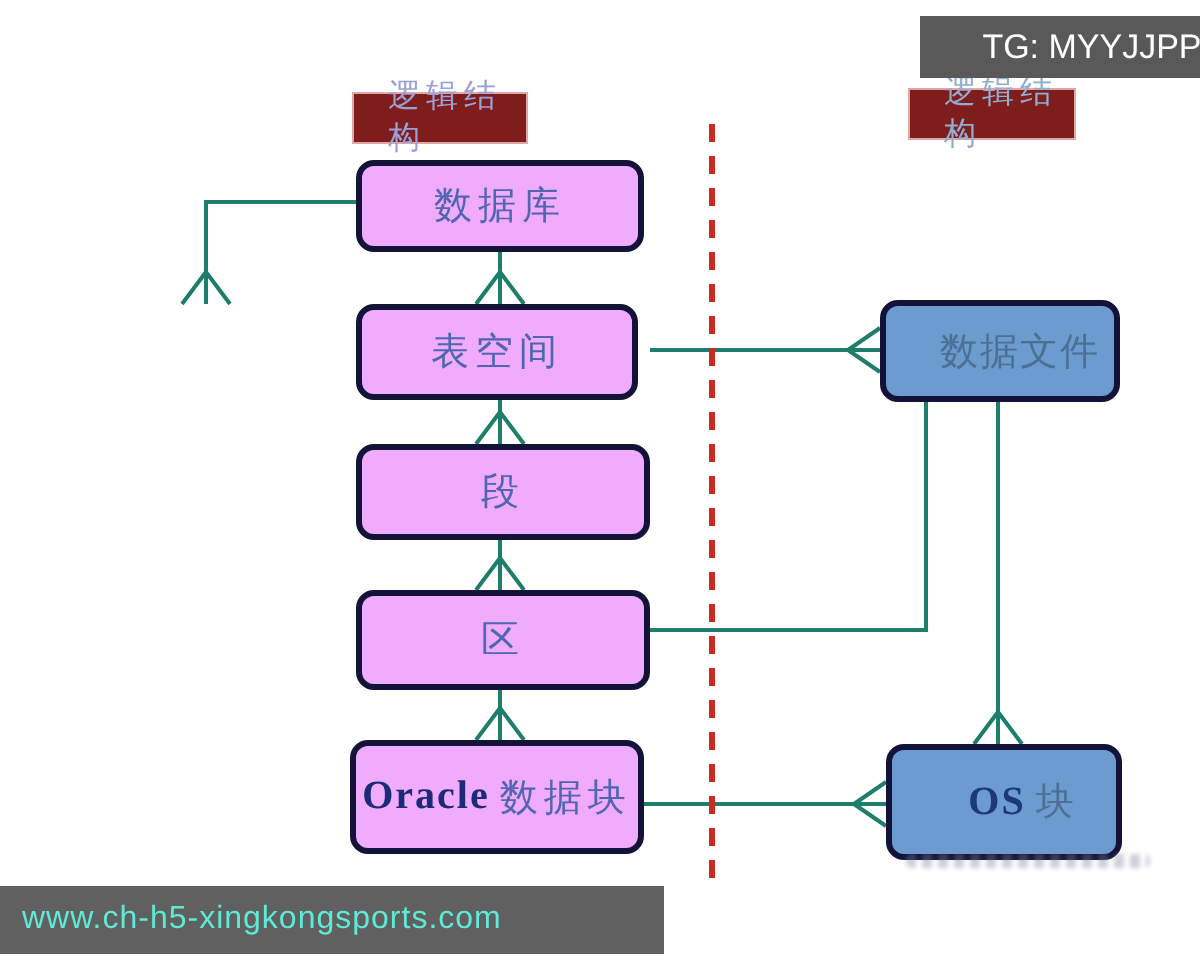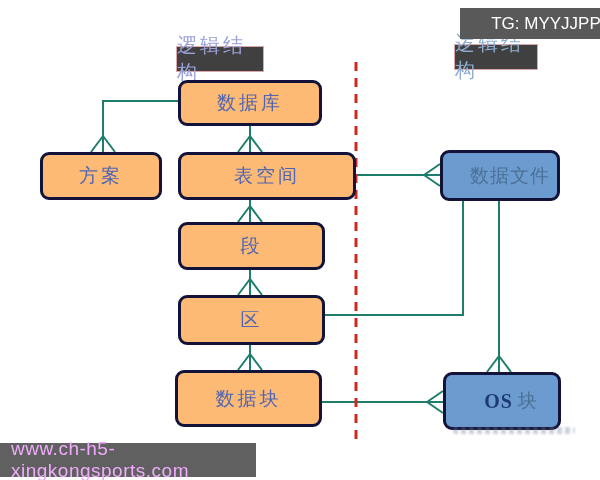--- a/index.html
+++ b/index.html
@@ -6,41 +6,42 @@
   .canvas{
     position:relative;width:600px;height:480px;background:#ffffff;
     font-family:"Liberation Sans","DejaVu Sans",sans-serif;overflow:hidden;
   }
   .connector-layer{position:absolute;left:0;top:0;width:600px;height:480px;}
   .node{
     position:absolute;display:flex;align-items:center;justify-content:center;
     border:3px solid #13133a;border-radius:9px;box-sizing:border-box;
     font-size:19px;letter-spacing:3px;color:#5066b2;
   }
-  .node.lavender{background:#fdba74;}
+  .node.lavender{background:#f0abfc;}
   .node.blue{background:#6b9bcf;color:#4c7095;padding-left:20px;}
   .serif-bold{
     font-family:"Liberation Serif","DejaVu Serif",serif;font-weight:bold;
     color:#1b2b78;letter-spacing:1px;margin-right:5px;font-size:20px;
   }
   .blue .serif-bold{color:#1d3a74;text-align:center;}
   .section-label{
     position:absolute;display:flex;align-items:center;justify-content:center;
-    border:1px solid #dfa8a8;background:#404040;font-size:20px;letter-spacing:3px;
+    border:1px solid #dfa8a8;background:#7f1d1d;font-size:16px;letter-spacing:3px;
     box-sizing:border-box;
+    padding-left:17px;
   }
   .label-logical{left:176px;top:46px;width:88px;height:26px;color:#9aa0d8;}
   .label-physical{left:454px;top:44px;width:84px;height:26px;color:#8fadd0;}
   .badge{
     position:absolute;left:460px;top:8px;width:132px;height:31px;background:#595959;
     color:#ffffff;font-size:17px;display:flex;align-items:center;justify-content:center;padding-left:20px;
   }
   .footer-bar{
-    position:absolute;left:0;top:443px;width:256px;height:34px;background:#606060;
-    color:#f0abfc;font-size:19px;display:flex;align-items:center;padding-left:11px;
+    position:absolute;left:0;top:443px;width:332px;height:34px;background:#606060;
+    color:#5eead4;font-size:16px;display:flex;align-items:center;padding-left:11px;
     box-sizing:border-box;letter-spacing:.5px;
   }
   .watermark-smudge{
     position:absolute;left:453px;top:427px;width:122px;height:7px;opacity:.38;
     background:repeating-linear-gradient(90deg,#7a86a0 0 5px,transparent 5px 8px);
     filter:blur(1px);border-radius:3px;
   }
 </style>
 </head>
 <body>
@@ -96,37 +97,35 @@
     <path d="M356,62 L356,441" stroke="#cc2a20" stroke-width="3" stroke-dasharray="9 7"></path>
   </svg>
 
   <div class="section-label label-logical">逻辑结构</div>
   <div class="section-label label-physical">逻辑结构</div>
 
   <div class="node lavender" style="left:178px;top:80px;width:144px;height:46px;">
     <span>数据库</span>
   </div>
 
-  <div class="node lavender" style="left:40px;top:152px;width:122px;height:48px;">
-    <span>方案</span>
-  </div>
 
-  <div class="node lavender" style="left:178px;top:152px;width:178px;height:48px;">
+  <div class="node lavender" style="left:178px;top:152px;width:141px;height:48px;">
     <span>表空间</span>
   </div>
 
   <div class="node lavender" style="left:178px;top:222px;width:147px;height:48px;">
     <span>段</span>
   </div>
 
   <div class="node lavender" style="left:178px;top:295px;width:147px;height:50px;">
     <span>区</span>
   </div>
 
   <div class="node lavender" style="left:175px;top:370px;width:147px;height:57px;">
+    <span class="serif-bold">Oracle</span>
     <span>数据块</span>
   </div>
 
   <div class="node blue" style="left:440px;top:150px;width:120px;height:51px;letter-spacing:1px;">
     <span>数据文件</span>
   </div>
 
   <div class="node blue" style="left:443px;top:372px;width:118px;height:58px;">
     <span class="serif-bold">OS</span>
     <span>块</span>

